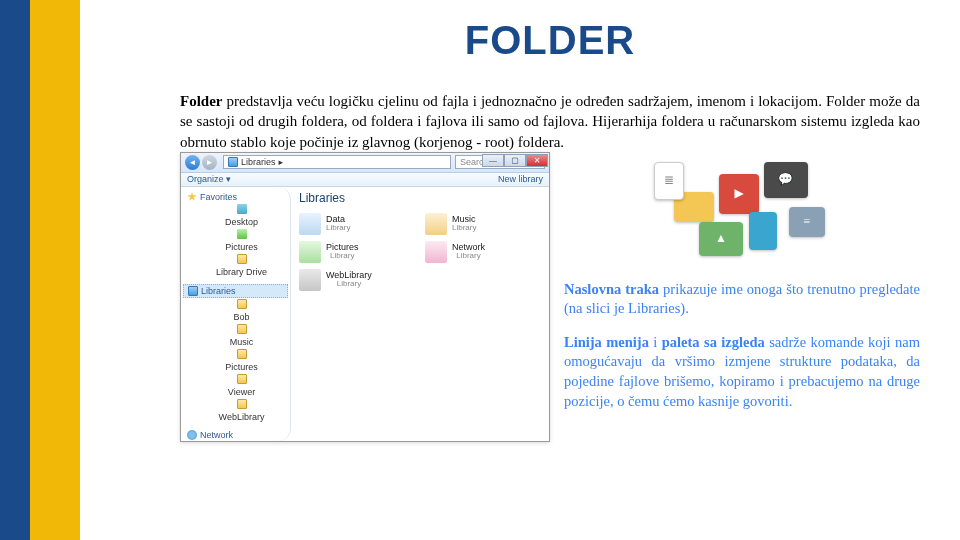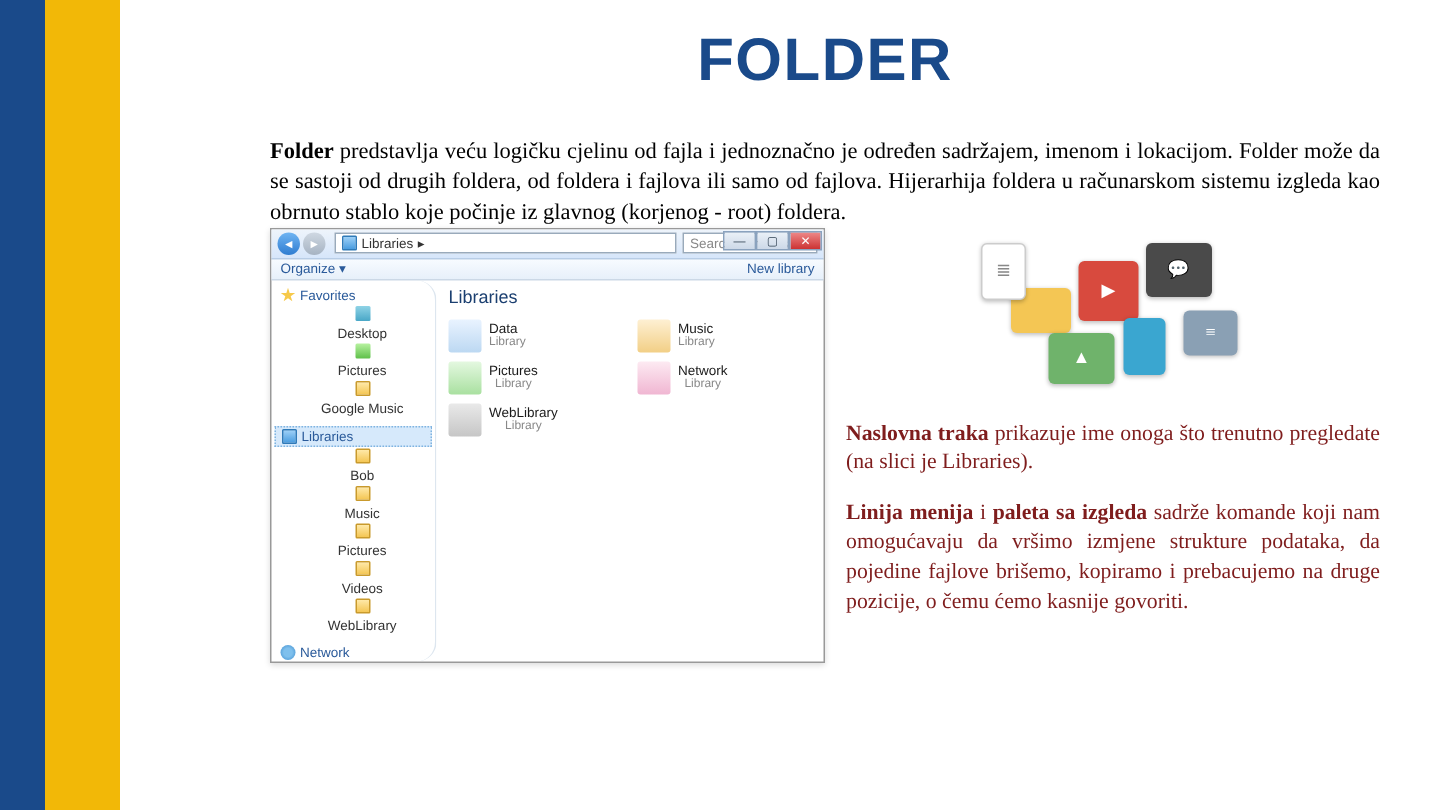--- a/index.html
+++ b/index.html
@@ -50,21 +50,21 @@
   .li-doc { background: linear-gradient(#e9f3ff,#bcd8f2); }
   .li-mus { background: linear-gradient(#fef0d3,#f2cf86); }
   .li-pic { background: linear-gradient(#e4f8e0,#a9e0a0); }
   .li-vid { background: linear-gradient(#fdeaf2,#f0b6d2); }
   .li-web { background: linear-gradient(#e9e9e9,#c6c6c6); }
   .ex-status { height: 30px; border-top: 1px solid #dde6ef; background: #f3f8fc; display: flex; align-items: center; padding: 0 6px; gap: 6px; color:#555; }
   .status-ico { width: 22px; height: 22px; background: linear-gradient(#ffe9a8,#f4c654); border:1px solid #c99a2c; border-radius:2px; }
   .right-col { flex: 1; display: flex; flex-direction: column; }
   .icons-cluster { height: 120px; position: relative; margin-bottom: 8px; }
   .float { position: absolute; border-radius: 4px; box-shadow: 0 1px 3px rgba(0,0,0,.25); display:flex; align-items:center; justify-content:center; color:#fff; font-size:12px; }
-  .para { font-size: 14.5px; line-height: 1.35; text-align: justify; color: #7f1d1d; margin-bottom: 14px; }
+  .para { font-size: 14.5px; line-height: 1.35; text-align: justify; color: #3b82f6; margin-bottom: 14px; }
   .para .bold { font-weight: bold; }
 </style>
 </head>
 <body>
 
 <div class="stripe-blue"></div>
 <div class="stripe-yellow"></div>
 
 <div class="content">
   <h1 class="title">FOLDER</h1>
@@ -111,21 +111,21 @@
               <div class="side-item">
                   <span class="ico i-desk"></span>
                   <span>Desktop</span>
                 </div>
               <div class="side-item">
                   <span class="ico i-dl"></span>
                   <span>Pictures</span>
                 </div>
               <div class="side-item">
                   <span class="ico i-folder"></span>
-                  <span>Google Music</span>
+                  <span>Library Drive</span>
                 </div>
             </div>
             <div class="side-group">
               <div class="side-head sel">
                   <span class="ico i-lib"></span>
                   <span>Libraries</span>
                 </div>
               <div class="side-item">
                   <span class="ico i-folder"></span>
                   <span>Bob</span>
@@ -133,21 +133,21 @@
               <div class="side-item">
                   <span class="ico i-folder"></span>
                   <span>Music</span>
                 </div>
               <div class="side-item">
                   <span class="ico i-folder"></span>
                   <span>Pictures</span>
                 </div>
               <div class="side-item">
                   <span class="ico i-folder"></span>
-                  <span>Videos</span>
+                  <span>Viewer</span>
                 </div>
               <div class="side-item">
                   <span class="ico i-folder"></span>
                   <span>WebLibrary</span>
                 </div>
             </div>
             <div class="side-group">
               <div class="side-head">
                   <span class="ico i-net"></span>
                   <span>Network</span>

